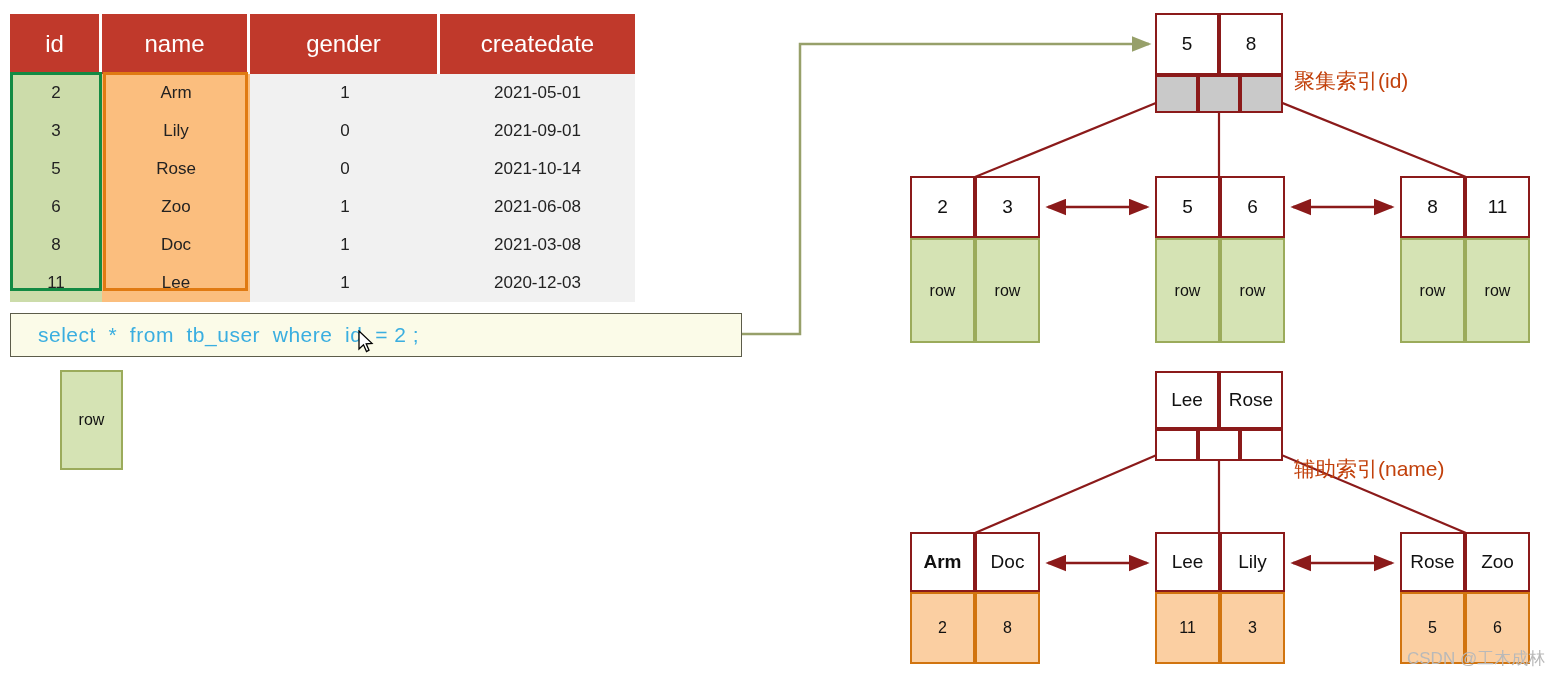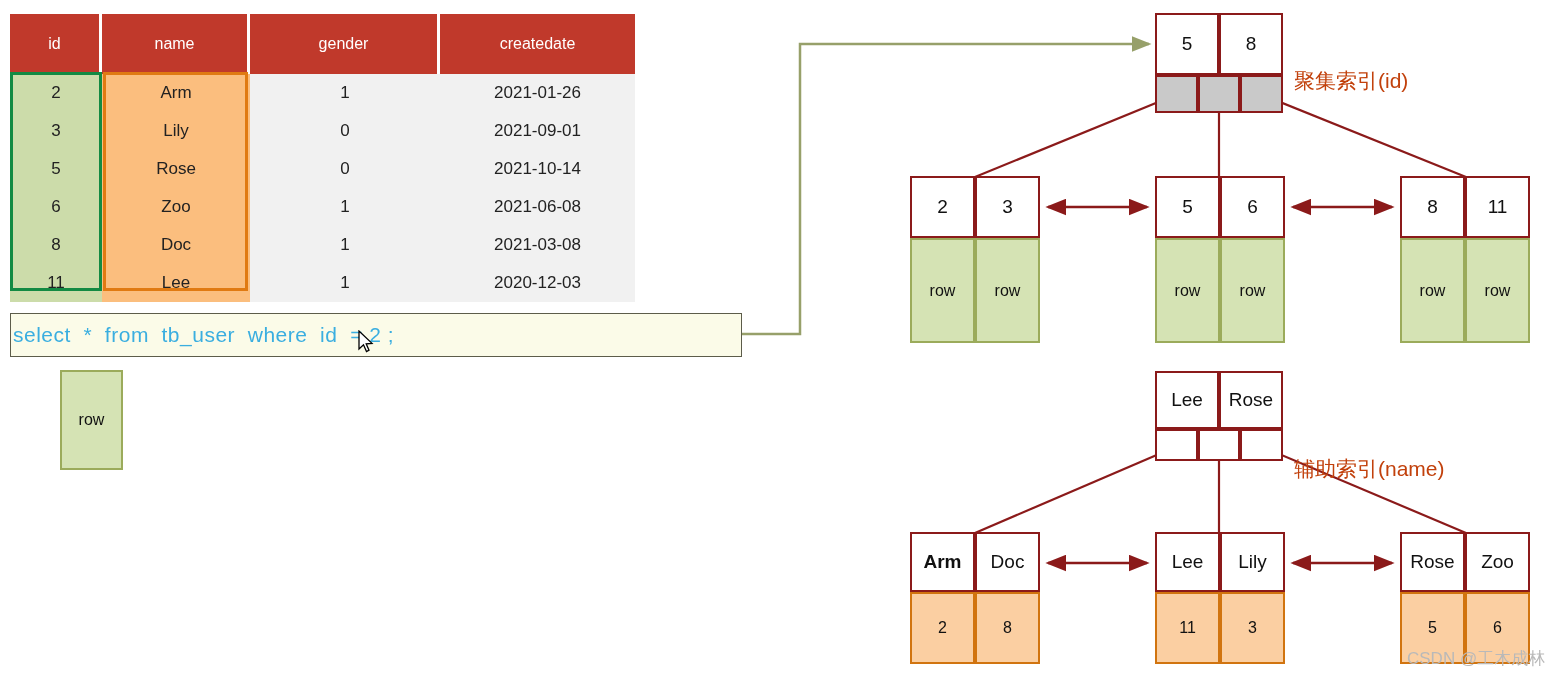--- a/index.html
+++ b/index.html
@@ -7,21 +7,21 @@
     width:1545px;height:679px;position:relative;overflow:hidden;
     font-family:"Liberation Sans","DejaVu Sans",sans-serif;
     color:#1a1a1a;
   }
   .abs{position:absolute;}
 
   
   #data-table{left:10px;top:14px;width:625px;}
   #data-table table{border-collapse:separate;border-spacing:0;width:625px;table-layout:fixed;}
   #data-table th{
-    background:#c0392b;color:#ffffff;font-weight:400;font-size:16px;
+    background:#c0392b;color:#ffffff;font-weight:400;font-size:24px;
     height:58px;text-align:center;vertical-align:middle;
     border-right:3px solid #ffffff;
   }
   #data-table th:last-child{border-right:none;}
   #data-table td{
     height:36px;text-align:center;vertical-align:middle;font-size:17px;
     background:#f1f1f1;color:#222;
   }
   #data-table td.col-id{background:#ccdcaa;}
   #data-table td.col-name{background:#fbbe7e;}
@@ -37,21 +37,21 @@
   }
   #name-column-highlight{
     left:103px;top:72px;width:145px;height:219px;
     border:3px solid #e07a12;box-sizing:border-box;pointer-events:none;
   }
 
   
   #sql-box{
     left:10px;top:313px;width:732px;height:44px;
     background:#fbfbe8;border:1px solid #5c5c4a;box-sizing:border-box;
-    display:flex;align-items:center;padding-left:2px;
+    display:flex;align-items:center;padding-left:27px;
   }
   #sql-text{color:#3aaee0;font-size:21px;letter-spacing:.5px;white-space:pre;}
 
   
   #mouse-cursor{left:358px;top:330px;width:16px;height:24px;}
 
   
   #left-row-box{
     left:60px;top:370px;width:63px;height:100px;
     background:#d5e3b4;border:2px solid #9bab5b;box-sizing:border-box;
@@ -136,21 +136,21 @@
         <th>name</th>
         <th>gender</th>
         <th>createdate</th>
       </tr>
     </thead>
     <tbody>
       <tr>
         <td class="col-id">2</td>
         <td class="col-name">Arm</td>
         <td>1</td>
-        <td>2021-01-26</td>
+        <td>2021-05-01</td>
       </tr>
       <tr>
         <td class="col-id">3</td>
         <td class="col-name">Lily</td>
         <td>0</td>
         <td>2021-09-01</td>
       </tr>
       <tr>
         <td class="col-id">5</td>
         <td class="col-name">Rose</td>

